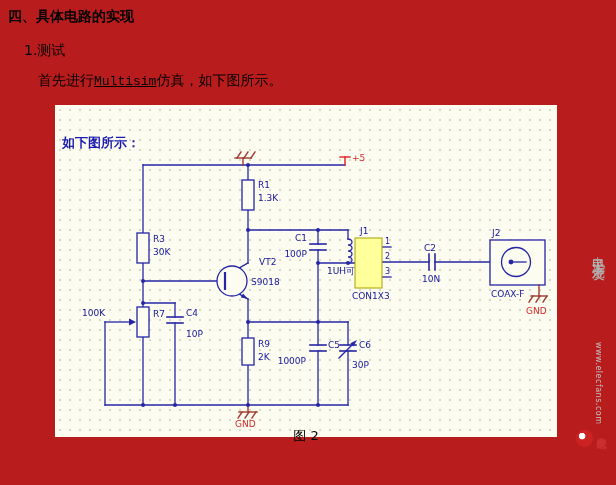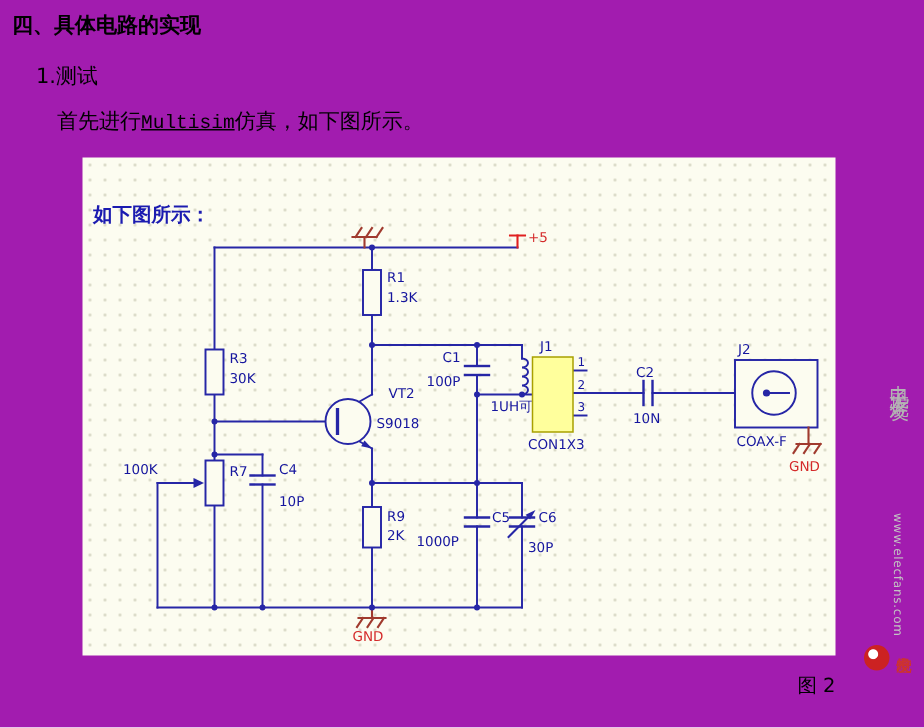--- a/index.html
+++ b/index.html
@@ -1,30 +1,30 @@
 <!DOCTYPE html>
 <html><head>
 <meta charset="utf-8">
 <style>
   html,body{margin:0;padding:0;background:#ffffff;}
-  .page{position:relative;width:616px;height:485px;background:#a21caf;overflow:hidden;
+  .page{position:relative;width:616px;height:485px;background:#b91c1c;overflow:hidden;
         font-family:"DejaVu Sans","Liberation Sans",sans-serif;color:#000;}
   .h-title{position:absolute;left:8px;top:8px;font-size:14px;font-weight:bold;}
   .h-sub{position:absolute;left:8px;top:42px;font-size:14px;margin-left:16px;}
   .h-intro{position:absolute;left:38px;top:72px;font-size:14px;text-align:right;}
   .h-intro .em{font-family:"Liberation Mono","DejaVu Sans Mono",monospace;
                text-decoration:underline;font-size:13px;}
   .panel{position:absolute;left:55px;top:105px;width:502px;height:332px;
          background-color:#fcfcf0;
          background-image:radial-gradient(circle,#d8d8c6 0.9px,transparent 1px);
          background-size:10px 10px;}
   .panel-title{position:absolute;left:7px;font-size:13px;font-weight:bold;color:#1b1bb0;}
   .pt1{top:5px;} .pt2{top:29px;}
   .panel svg{position:absolute;left:0;top:0;}
-  .caption{position:absolute;left:55px;top:448px;width:502px;text-align:right;
+  .caption{position:absolute;left:55px;top:427px;width:502px;text-align:center;
            font-size:13px;color:#000;}
   
   .wire{stroke:#2626a6;stroke-width:1.3;fill:none;stroke-linecap:square;}
   .plate{stroke:#2626a6;stroke-width:1.6;fill:none;stroke-linecap:square;}
   .body{stroke:#2626a6;stroke-width:1.3;fill:#fcfcf0;}
   .bar{stroke:#2626a6;stroke-width:2.2;fill:none;}
   .fillnavy{fill:#2626a6;stroke:none;}
   .mar{stroke:#a03a2e;stroke-width:1.4;fill:none;stroke-linecap:square;}
   .red{stroke:#e02020;stroke-width:1.4;fill:none;stroke-linecap:square;}
   .jbox{fill:#ffff9c;stroke:#a8a000;stroke-width:1;}

